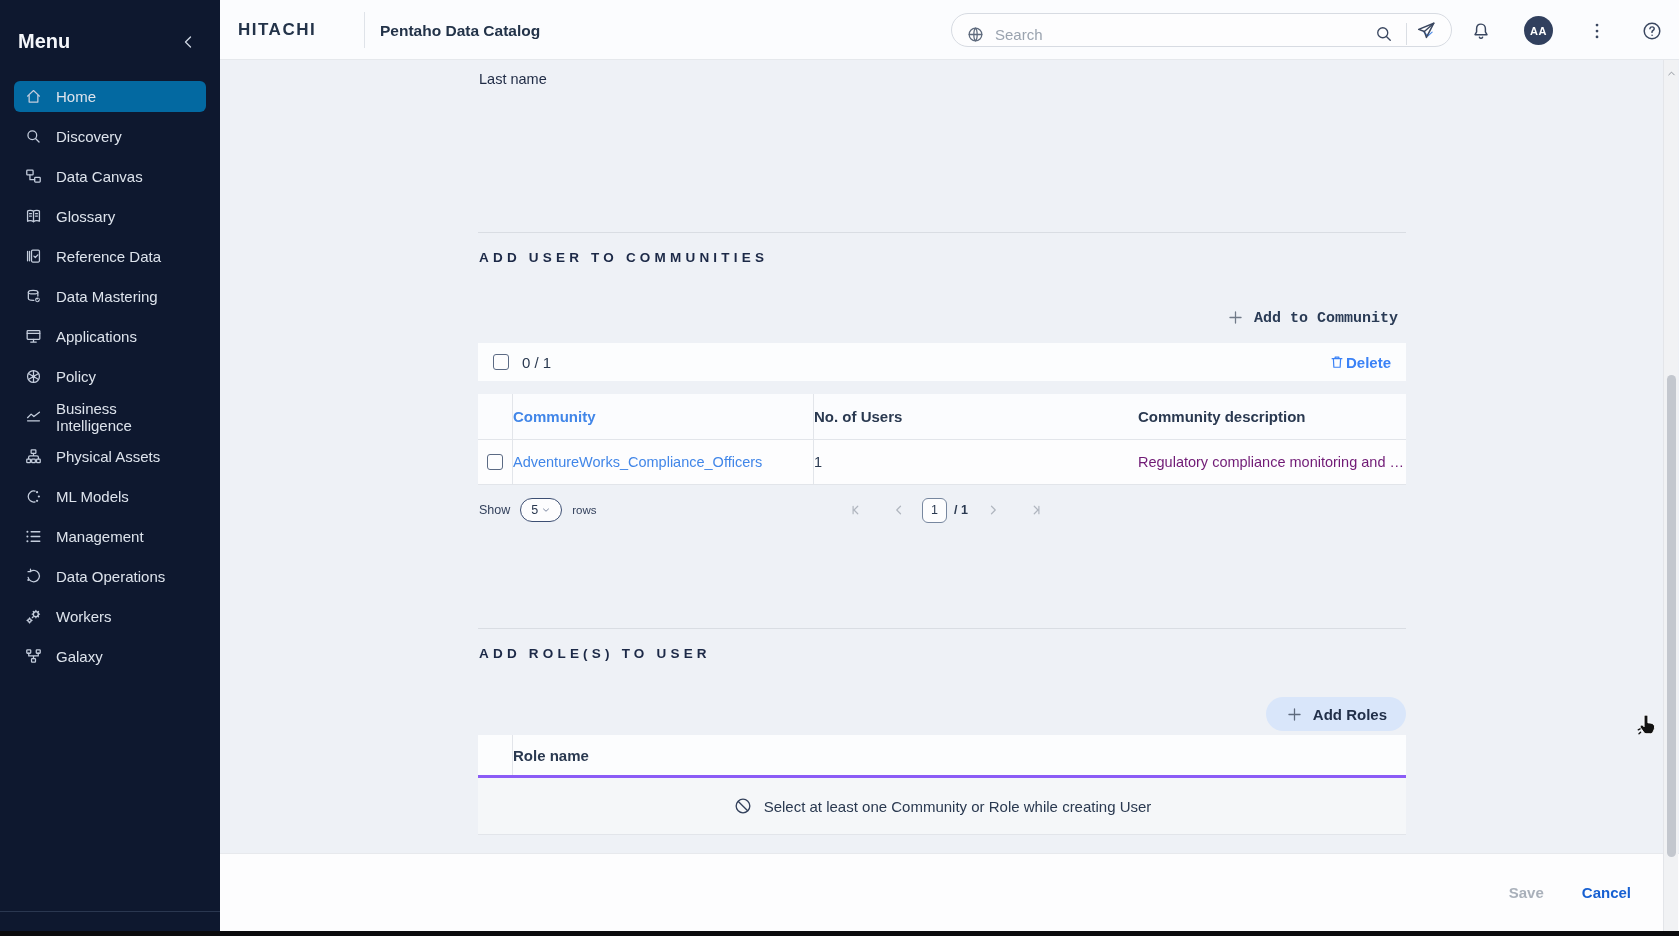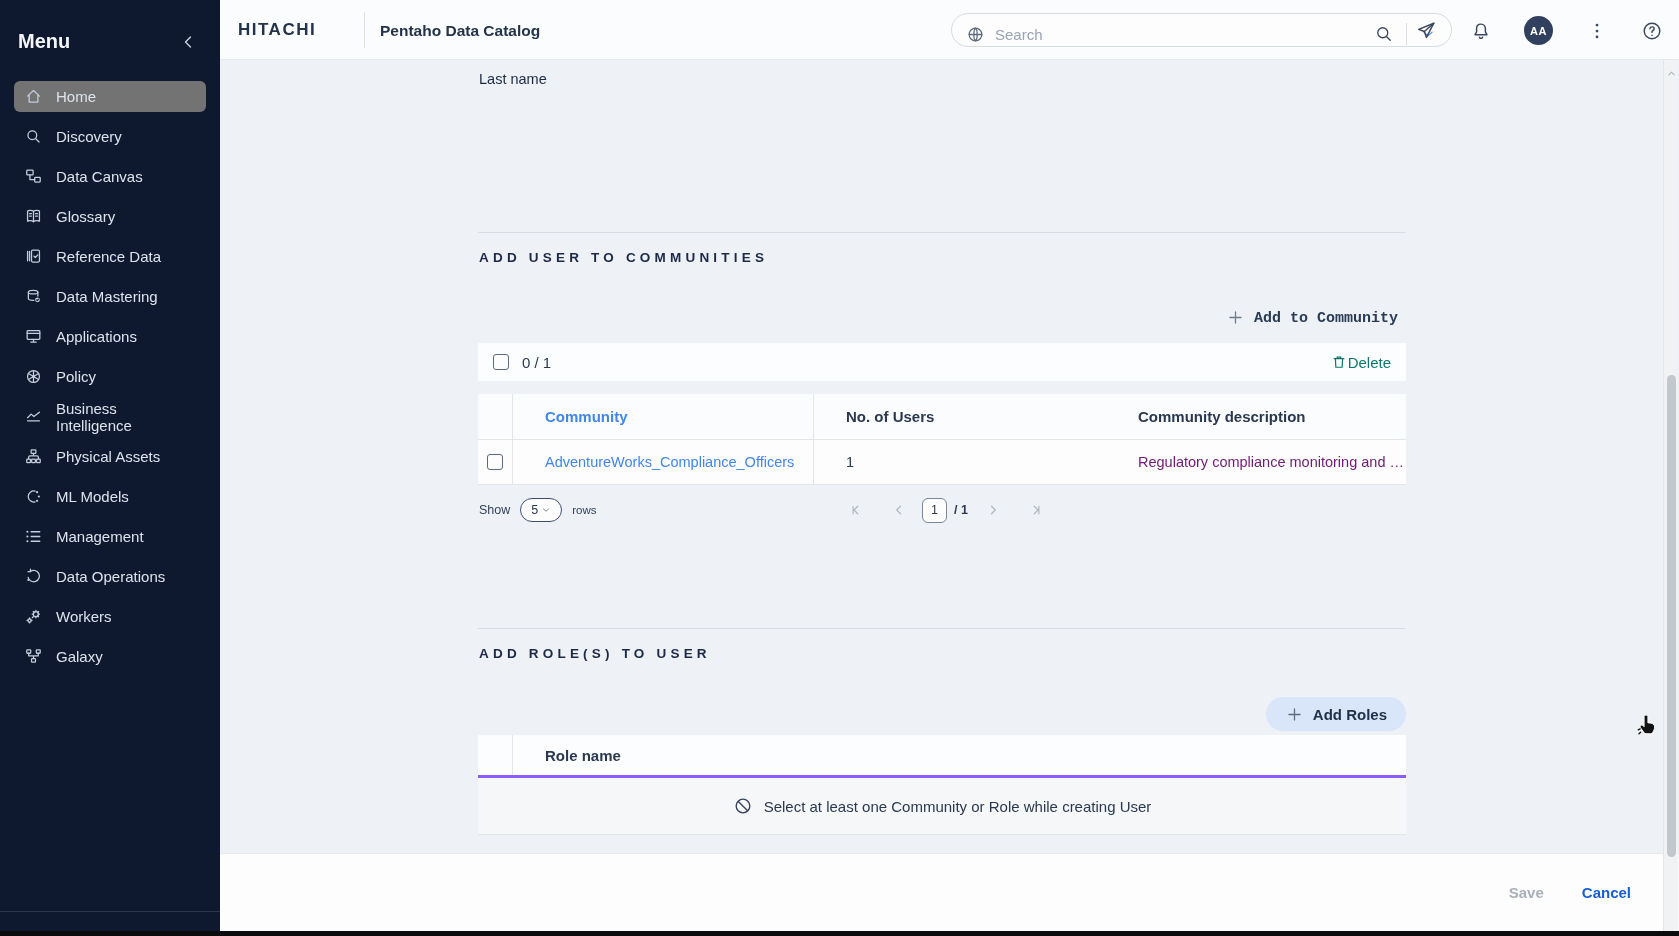--- a/index.html
+++ b/index.html
@@ -6,21 +6,21 @@
   html,body { width:1679px; height:936px; font-family:"Liberation Sans", sans-serif; background:#eef1f6; }
   .screen { position:relative; width:1679px; height:936px; overflow:hidden; box-shadow: inset 0 0 0 1px #9aa0a8; background:#eef1f6; }
 
   
   .sidebar { position:absolute; left:0; top:0; width:220px; height:936px; background:#0e182f; color:#dde3ec; }
   .sidebar-head { display:flex; align-items:center; justify-content:space-between; padding:30px 22px 10px 18px; }
   .sidebar-title { font-size:20px; font-weight:700; color:#f4f6fa; }
   .collapse-btn { width:20px; height:20px; color:#cdd5e2; cursor:pointer; }
   .side-nav { margin-top:18px; }
   .side-item { display:flex; align-items:center; gap:13px; height:31px; margin:9px 14px; padding:0 10px; border-radius:6px; color:#dde3ec; font-size:15px; cursor:pointer; }
-  .side-item.active { background:#737373; }
+  .side-item.active { background:#0369a1; }
   .sicon { width:19px; height:19px; color:#c4cddd; flex:0 0 19px; display:flex; }
   .sicon svg { width:19px; height:19px; }
   .sidebar-divider { position:absolute; left:0; right:0; top:911px; height:1px; background:#2a3750; }
 
   
   .topbar { position:absolute; left:220px; top:0; right:0; height:60px; background:#fbfcfe; border-bottom:1px solid #e5e8ec; }
   .brand { position:absolute; left:18px; top:20px; font-size:17px; font-weight:700; letter-spacing:1.5px; color:#233349; }
   .brand-divider { position:absolute; left:144px; top:12px; width:1px; height:36px; background:#dfe3e9; }
   .app-title { position:absolute; left:160px; top:22px; font-size:15.5px; font-weight:600; color:#233349; }
   .search-pill { position:absolute; left:731px; top:13px; width:501px; height:34px; background:#fdfdfe; border:1px solid #d7dbe2; border-radius:17px; display:flex; align-items:center; padding:8px 10px 0 14px; }
@@ -46,28 +46,28 @@
   .sec1 { top:186px; } .sec2 { top:582px; }
 
   .add-row1 { position:absolute; top:238px; right:8px; height:30px; display:flex; align-items:center; }
   .ghost-btn { display:flex; align-items:flex-end; gap:9px; cursor:pointer; background:none; border:none; font-family:Liberation Mono, monospace; }
   .plus-ic { width:19px; height:19px; color:#707a88; }
   .ghost-btn .btn-text { font-size:15px; font-weight:600; color:#2a3b55; }
 
   .toolbar { position:absolute; top:279px; left:0; width:928px; height:38px; background:#fcfdfe; display:flex; align-items:center; padding:0 15px; }
   .cb { appearance:none; -webkit-appearance:none; width:16px; height:16px; border:1.7px solid #5b6a84; border-radius:3px; background:#fdfdfe; cursor:pointer; }
   .sel-count { margin-left:13px; font-size:15px; color:#2a3950; }
-  .delete-btn { margin-left:auto; display:flex; align-items:center; color:#0f766e; font-size:15px; font-weight:400; cursor:default; background:none; border:none; font-family:"Liberation Sans", sans-serif; }
+  .delete-btn { margin-left:auto; display:flex; align-items:center; color:#3b82f6; font-size:15px; font-weight:700; cursor:default; background:none; border:none; font-family:"Liberation Sans", sans-serif; }
   .trash-ic { width:18px; height:18px; }
 
   .ctable { position:absolute; top:330px; left:0; width:928px; }
   .trow { display:grid; grid-template-columns:34px 301px 293px 1fr; align-items:center; background:#fdfdfe; border-bottom:1px solid #e2e5ea; }
   .thead { height:46px; background:#fbfcfe; }
   .tbody-row { height:45px; }
-  .cell { padding-left:32px; font-size:14.5px; color:#2a3950; white-space:nowrap; overflow:hidden; text-overflow:ellipsis; }
+  .cell { font-size:14.5px; color:#2a3950; white-space:nowrap; overflow:hidden; text-overflow:ellipsis; }
   .cell.c-first { padding-left:0; display:flex; justify-content:center; }
   .cell.sep { border-left:1px solid #e2e5ea; height:100%; display:flex; align-items:center; }
   .thead .cell { font-weight:600; font-size:15px; }
   .th-link { color:#4186e8; cursor:pointer; }
   .row-link { color:#4186e8; cursor:pointer; }
   .cell.c-desc { padding-left:32px; color:#701a75; }
 
   .pager { position:absolute; top:432px; left:0; width:928px; height:28px; }
   .pager-left { position:absolute; left:1px; top:0; display:flex; align-items:center; height:28px; }
   .show-lbl { font-size:12.5px; color:#33415c; }

